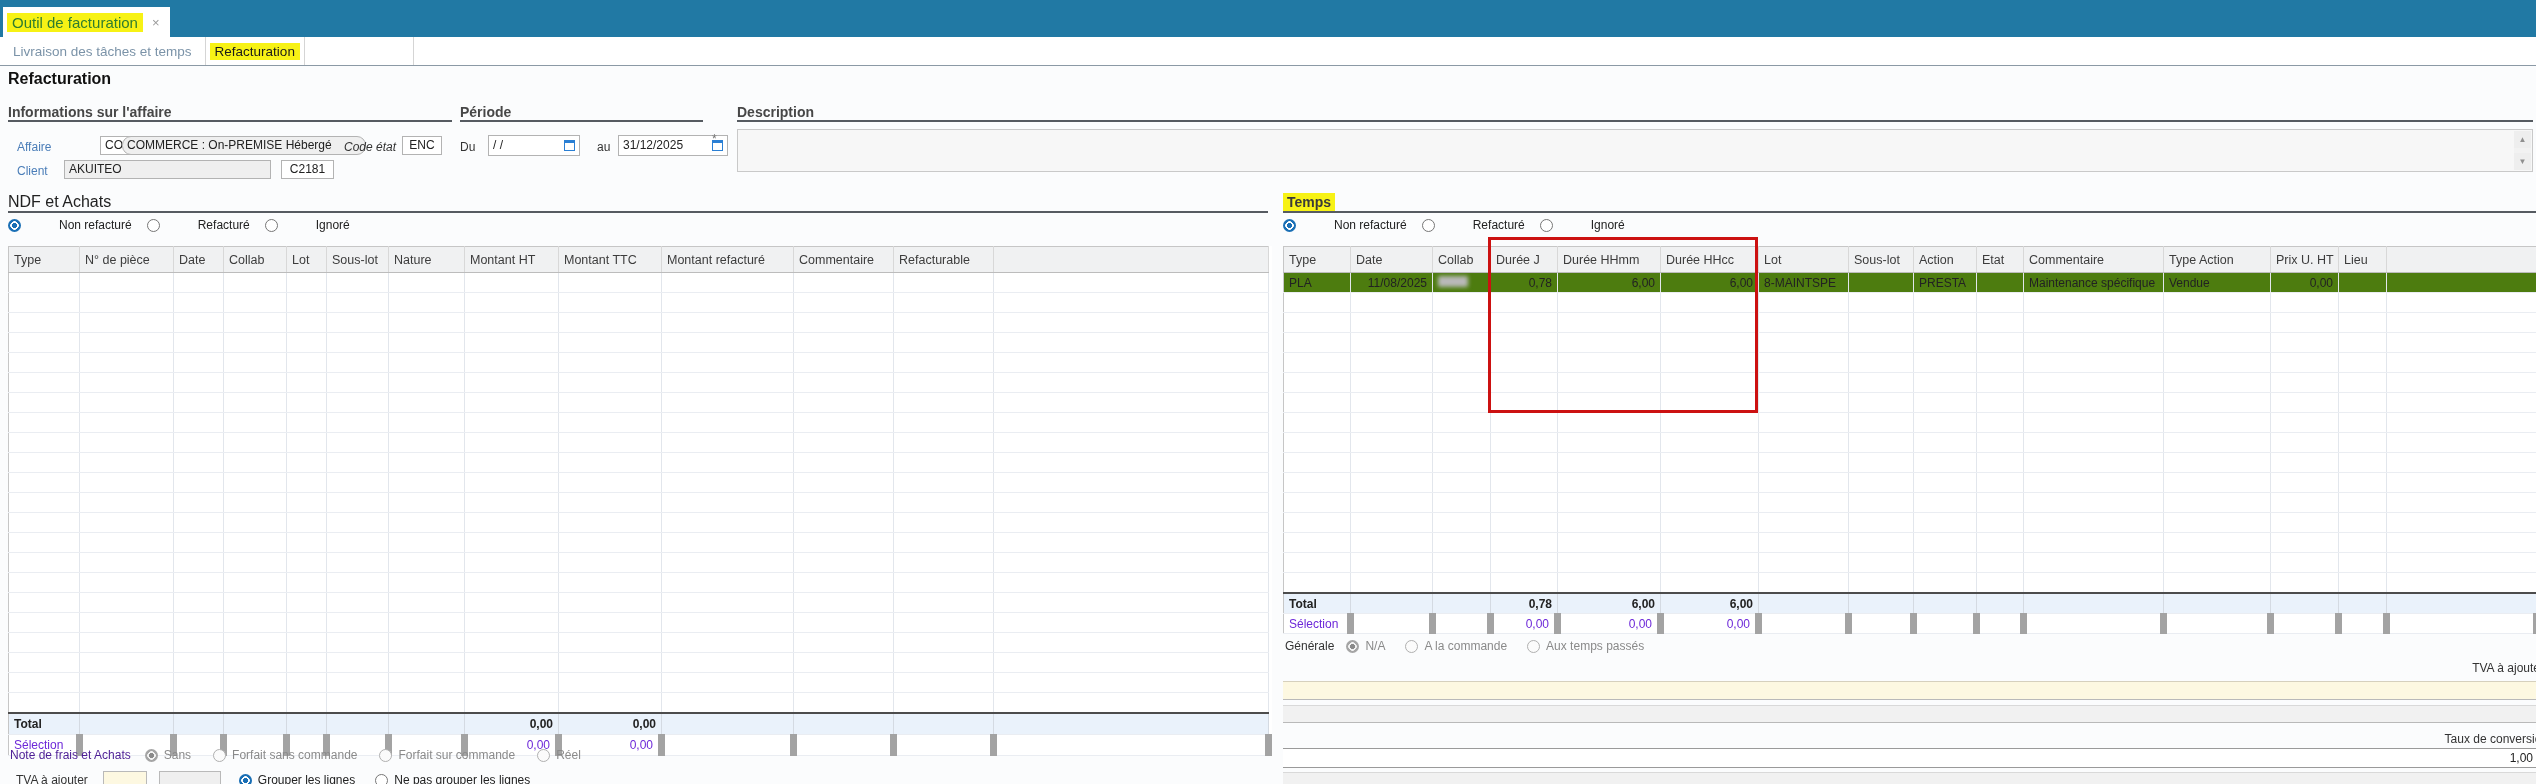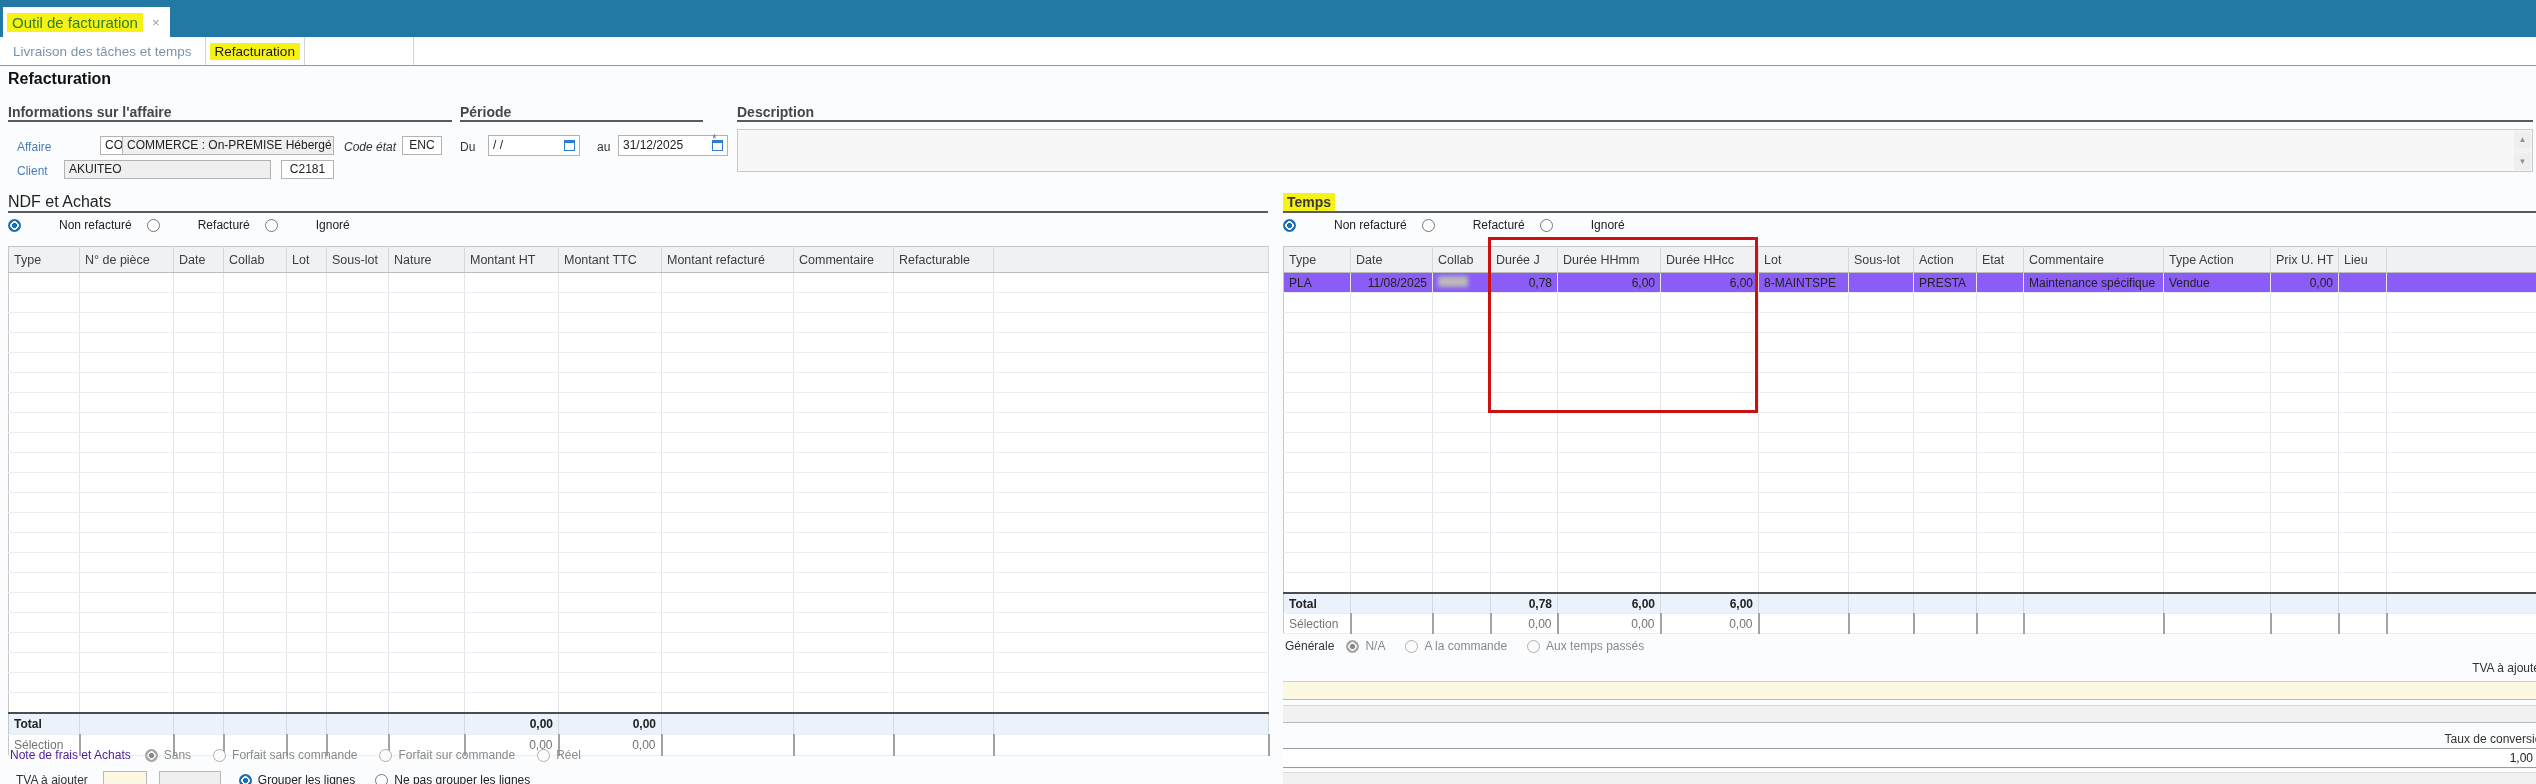--- a/index.html
+++ b/index.html
@@ -67,24 +67,24 @@
                font-size:12px;color:#222;border:1px solid #c6c6c6;}
   #ndf-table{left:8px;width:1260px;}
   #temps-table{left:1283px;width:1253px;}
   .dtable th{height:25px;background:#f0f1f2;font-weight:normal;color:#3c3c3c;text-align:left;padding:0 5px;
              border-right:1px solid #d8d8d8;border-bottom:1px solid #bcbcbc;font-size:12.5px;
              overflow:hidden;white-space:nowrap;}
   .dtable td{height:19px;border-right:1px solid #e2e6ec;border-bottom:1px solid #eaedf2;padding:0 5px;
              overflow:hidden;white-space:nowrap;}
   #temps-table td{height:19px;}
   .num{text-align:right;}
-  tr.rowsel td{background:#8b5cf6;}
+  tr.rowsel td{background:#4d7c0f;}
   tr.total td{background:#eaf2fb;font-weight:bold;border-top:2px solid #4c4c4c;height:20px;
               border-right:1px solid #d4dae2;}
-  tr.selection td{color:#737373;height:20px;border-right:2px solid #a3a3a3;}
+  tr.selection td{color:#6d28d9;height:20px;border-right:7px solid #a3a3a3;}
   .blurbox{width:30px;height:11px;background:#b9b9b9;filter:blur(2px);display:inline-block;border-radius:1px;}
   
   .red-rect{position:absolute;left:1488px;top:237px;width:270px;height:176px;border:3px solid #cc1111;
             box-sizing:border-box;pointer-events:none;z-index:5;}
   .note-row{position:absolute;left:10px;top:748px;display:flex;align-items:center;font-size:12px;}
   .note-row .lbl-inline{color:#4c1d95;margin-right:14px;}
   .note-row .opt-row{margin-right:22px;}
   .tva-left-row{position:absolute;left:16px;top:771px;display:flex;align-items:center;font-size:12px;}
   .field-inline{height:18px;border:1px solid #b9b9b9;box-sizing:border-box;background:#fff;}
   .cream{background:#fdf8e1;}
@@ -133,21 +133,21 @@
   </div>
   <div class="sec" id="sec-periode">
     <span class="section-title">Période</span>
   </div>
   <div class="sec" id="sec-desc">
     <span class="section-title">Description</span>
   </div>
 
   <span class="lbl" style="left:17px;top:140px;">Affaire</span>
   <div class="field ctr" style="left:64px;top:136px;width:53px;margin-left:36px;">COM_H</div>
-  <div class="field ro" style="left:122px;top:136px;width:212px;">COMMERCE : On-PREMISE Hébergé</div>
+  <div class="field ro" style="left:122px;top:136px;width:244px;border-radius:9px;">COMMERCE : On-PREMISE Hébergé</div>
   <span class="lbl dark" style="left:344px;top:140px;font-style:italic;">Code état</span>
   <div class="field ctr" style="left:402px;top:136px;width:40px;">ENC</div>
   <span class="lbl" style="left:17px;top:164px;">Client</span>
   <div class="field ro" style="left:64px;top:160px;width:207px;">AKUITEO</div>
   <div class="field ctr" style="left:281px;top:160px;width:53px;">C2181</div>
 
   <span class="lbl dark" style="left:460px;top:140px;">Du</span>
   <div class="field datef" style="left:488px;top:135px;width:92px;">
     <span>/  /</span>
     <span class="cal-icon"></span>

